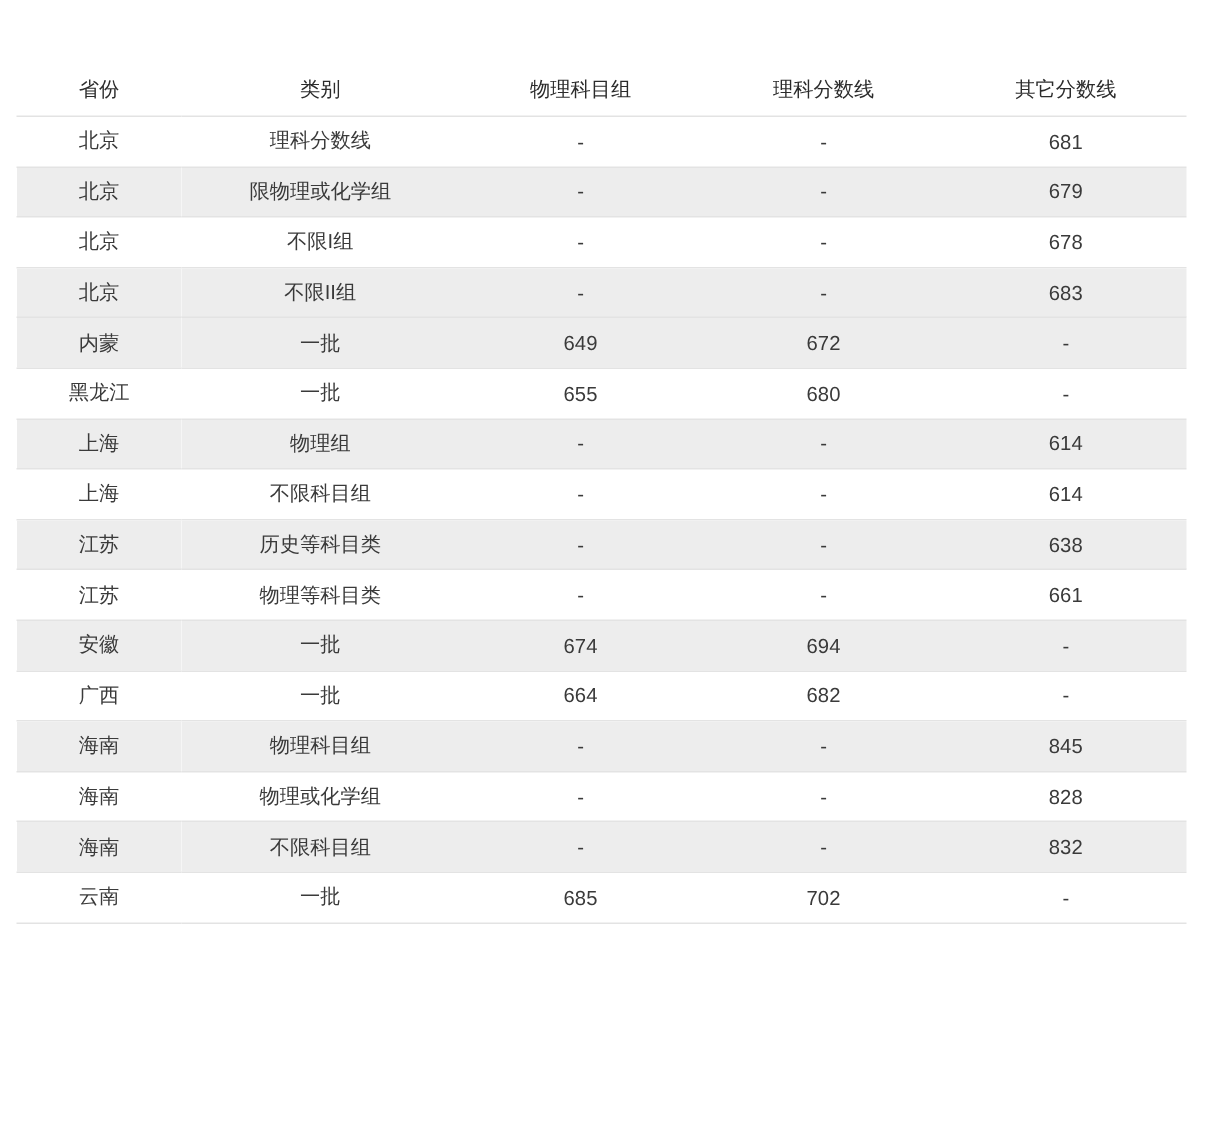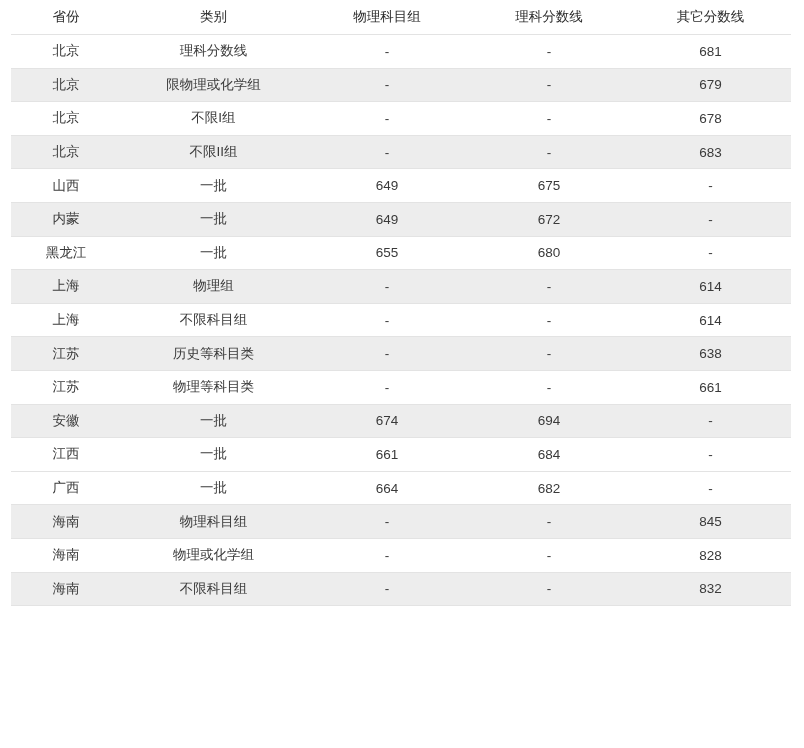--- a/index.html
+++ b/index.html
@@ -9,20 +9,21 @@
   }
   body {
     width: 804px;
     height: 748px;
     font-family: "Liberation Sans", sans-serif;
     color: #333333;
     overflow: hidden;
   }
   .table-wrap {
     width: 804px;
+    margin-top: 43px;
   }
   table.score-table {
     border-collapse: collapse;
     width: 780px;
     margin: 0 11px;
     table-layout: fixed;
     font-size: 13.5px;
   }
   table.score-table col.c0 { width: 110px; }
   table.score-table col.c1 { width: 185px; }
@@ -102,27 +103,20 @@
           <td class="dash">-</td>
           <td>678</td>
         </tr>
         <tr class="even">
           <td>北京</td>
           <td>不限II组</td>
           <td class="dash">-</td>
           <td class="dash">-</td>
           <td>683</td>
         </tr>
-        <tr class="odd">
-          <td>山西</td>
-          <td>一批</td>
-          <td>649</td>
-          <td>675</td>
-          <td class="dash">-</td>
-        </tr>
         <tr class="even">
           <td>内蒙</td>
           <td>一批</td>
           <td>649</td>
           <td>672</td>
           <td class="dash">-</td>
         </tr>
         <tr class="odd">
           <td>黑龙江</td>
           <td>一批</td>
@@ -159,27 +153,20 @@
           <td>661</td>
         </tr>
         <tr class="even">
           <td>安徽</td>
           <td>一批</td>
           <td>674</td>
           <td>694</td>
           <td class="dash">-</td>
         </tr>
         <tr class="odd">
-          <td>江西</td>
-          <td>一批</td>
-          <td>661</td>
-          <td>684</td>
-          <td class="dash">-</td>
-        </tr>
-        <tr class="odd">
           <td>广西</td>
           <td>一批</td>
           <td>664</td>
           <td>682</td>
           <td class="dash">-</td>
         </tr>
         <tr class="even">
           <td>海南</td>
           <td>物理科目组</td>
           <td class="dash">-</td>
@@ -192,16 +179,23 @@
           <td class="dash">-</td>
           <td class="dash">-</td>
           <td>828</td>
         </tr>
         <tr class="even">
           <td>海南</td>
           <td>不限科目组</td>
           <td class="dash">-</td>
           <td class="dash">-</td>
           <td>832</td>
+        </tr>
+        <tr class="odd">
+          <td>云南</td>
+          <td>一批</td>
+          <td>685</td>
+          <td>702</td>
+          <td class="dash">-</td>
         </tr>
       </tbody>
   </table>
 </div>
 
 </body></html>

